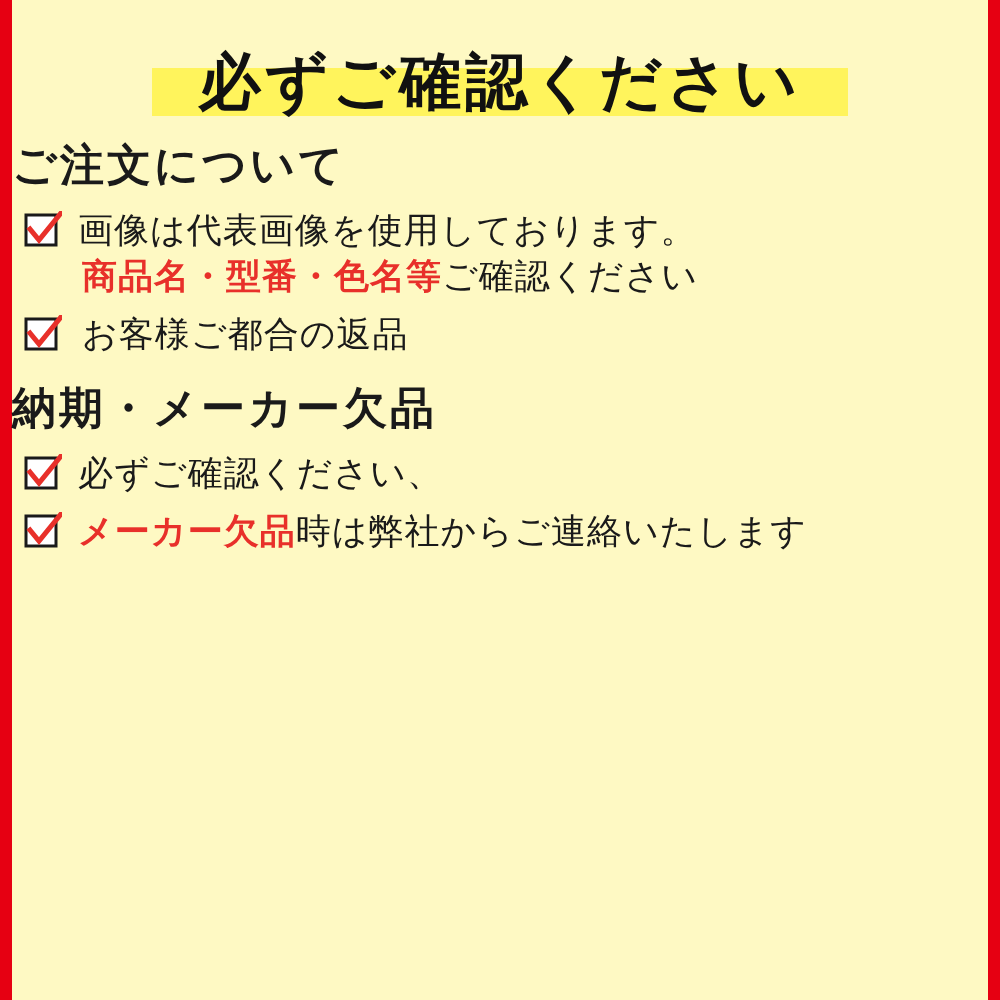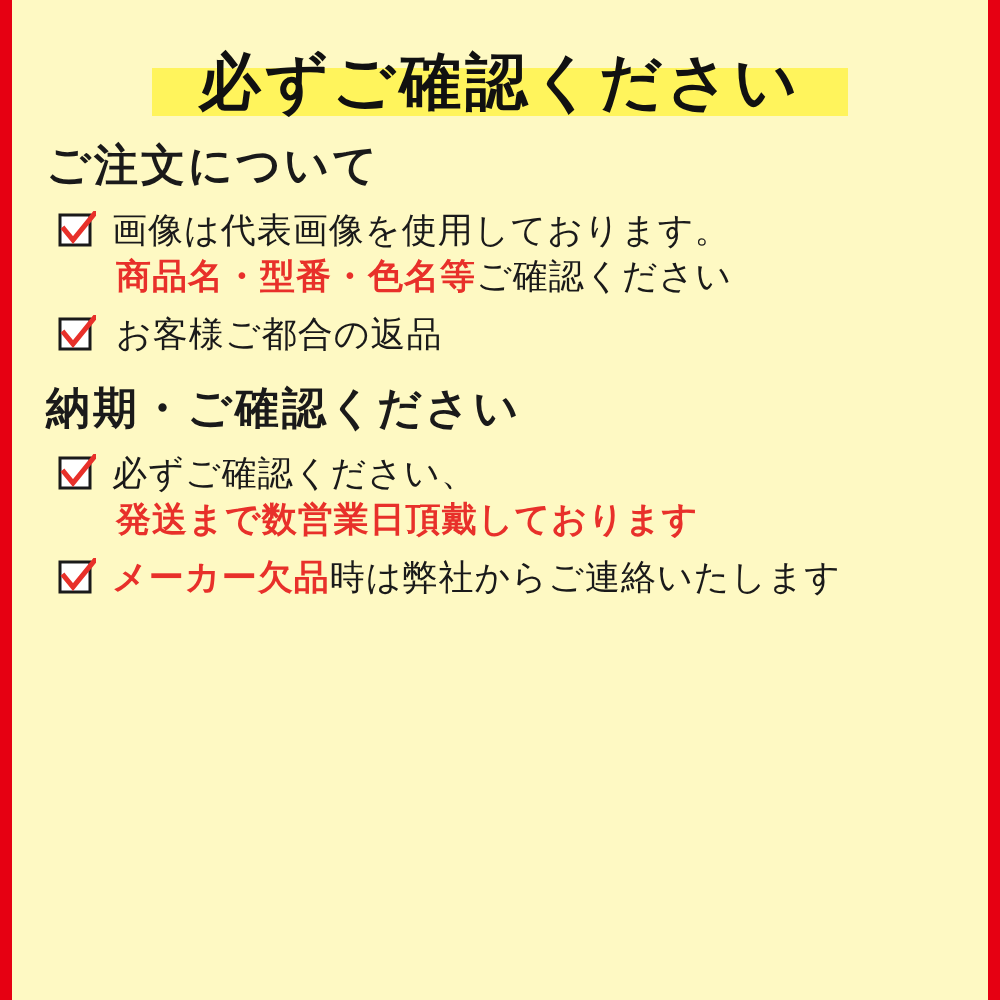--- a/index.html
+++ b/index.html
@@ -61,21 +61,20 @@
     font-size: 62px;
     font-weight: bold;
     letter-spacing: 4px;
     color: #111111;
     line-height: 96px;
     white-space: nowrap;
   }
 
   .section {
     margin-top: 6px;
-    padding-left: 34px;
   }
   .section-heading {
     font-size: 44px;
     font-weight: bold;
     color: #1a1a1a;
     letter-spacing: 3px;
     margin-bottom: 6px;
   }
 
   .item {
@@ -167,36 +166,33 @@
         <span class="item-lines">
           <div class="line indent">
             <span class="black">お客様ご都合の返品</span>
           </div>
         </span>
       </div>
 
     </div>
 
     <div class="section second">
-      <div class="section-heading">納期・ご確認ください</div>
+      <div class="section-heading">納期・メーカー欠品</div>
 
       <div class="item">
         <span class="check-icon">
           <svg width="38" height="38" viewBox="0 0 38 38">
             <rect x="2" y="4" width="30" height="30" fill="#ffffff" stroke="#1a1a1a" stroke-width="3"></rect>
             <path d="M6 18 L15 29 L37 2" fill="none" stroke="#e8302a" stroke-width="5" stroke-linecap="square"></path>
           </svg>
         </span>
         <span class="item-lines">
           <div class="line">
             <span class="black">必ずご確認ください、</span>
           </div>
-          <div class="line indent">
-            <span class="red">発送まで数営業日頂戴しております</span>
-          </div>
         </span>
       </div>
 
       <div class="item">
         <span class="check-icon">
           <svg width="38" height="38" viewBox="0 0 38 38">
             <rect x="2" y="4" width="30" height="30" fill="#ffffff" stroke="#1a1a1a" stroke-width="3"></rect>
             <path d="M6 18 L15 29 L37 2" fill="none" stroke="#e8302a" stroke-width="5" stroke-linecap="square"></path>
           </svg>
         </span>

